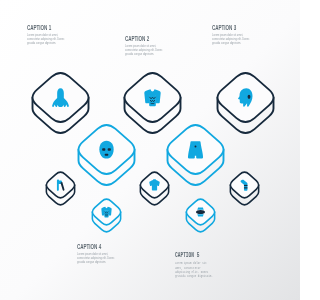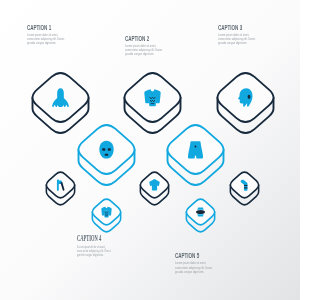--- a/index.html
+++ b/index.html
@@ -137,26 +137,26 @@
 </svg>
 
 <div class="captxt" style="left:26.8px;top:24px;">
   <div class="cap-title">CAPTION 1</div>
   <div class="cap-body">Lorem ipsum dolor sit amet, consectetur adipiscing elit. Donec gravida congue dignissim.</div>
 </div>
 <div class="captxt" style="left:125.3px;top:35px;">
   <div class="cap-title">CAPTION 2</div>
   <div class="cap-body">Lorem ipsum dolor sit amet, consectetur adipiscing elit. Donec gravida congue dignissim.</div>
 </div>
-<div class="captxt" style="left:218px;top:24px;">
+<div class="captxt" style="left:212px;top:24px;">
   <div class="cap-title">CAPTION 3</div>
   <div class="cap-body">Lorem ipsum dolor sit amet, consectetur adipiscing elit. Donec gravida congue dignissim.</div>
 </div>
-<div class="captxt" style="left:76.7px;top:236px;font-family:Liberation Serif, serif;">
+<div class="captxt" style="left:76.7px;top:243px;">
   <div class="cap-title">CAPTION 4</div>
   <div class="cap-body">Lorem ipsum dolor sit amet, consectetur adipiscing elit. Donec gravida congue dignissim.</div>
 </div>
-<div class="captxt" style="left:175.3px;top:252.3px;">
+<div class="captxt" style="left:175.3px;top:252.3px;font-family:Liberation Mono, monospace;">
   <div class="cap-title">CAPTION 5</div>
   <div class="cap-body">Lorem ipsum dolor sit amet, consectetur adipiscing elit. Donec gravida congue dignissim.</div>
 </div>
 
 </div>
 
 </body></html>

